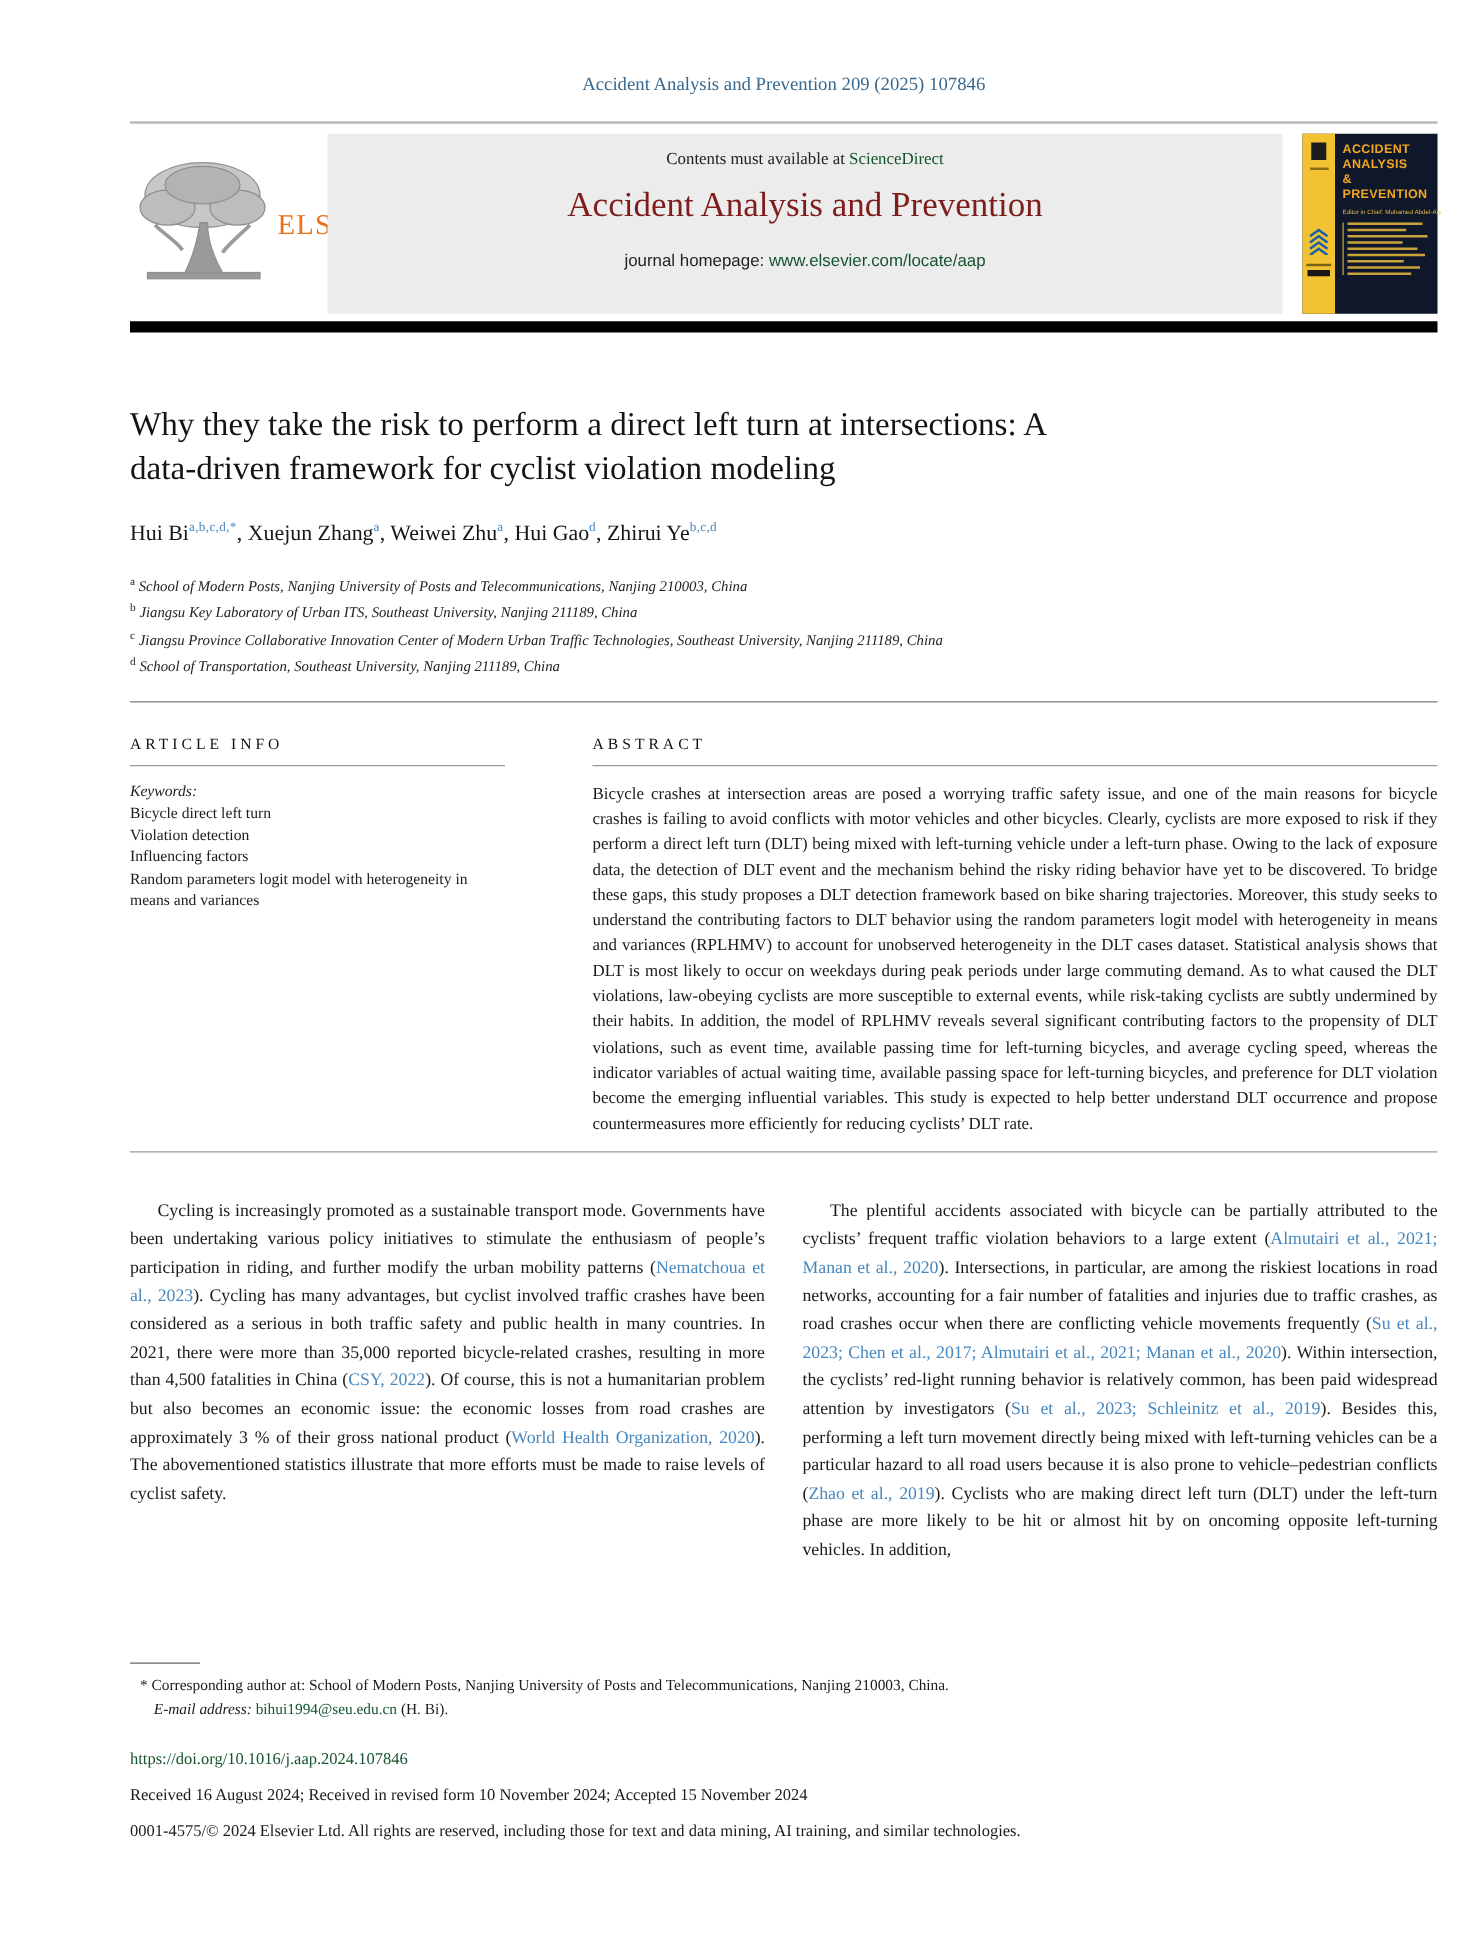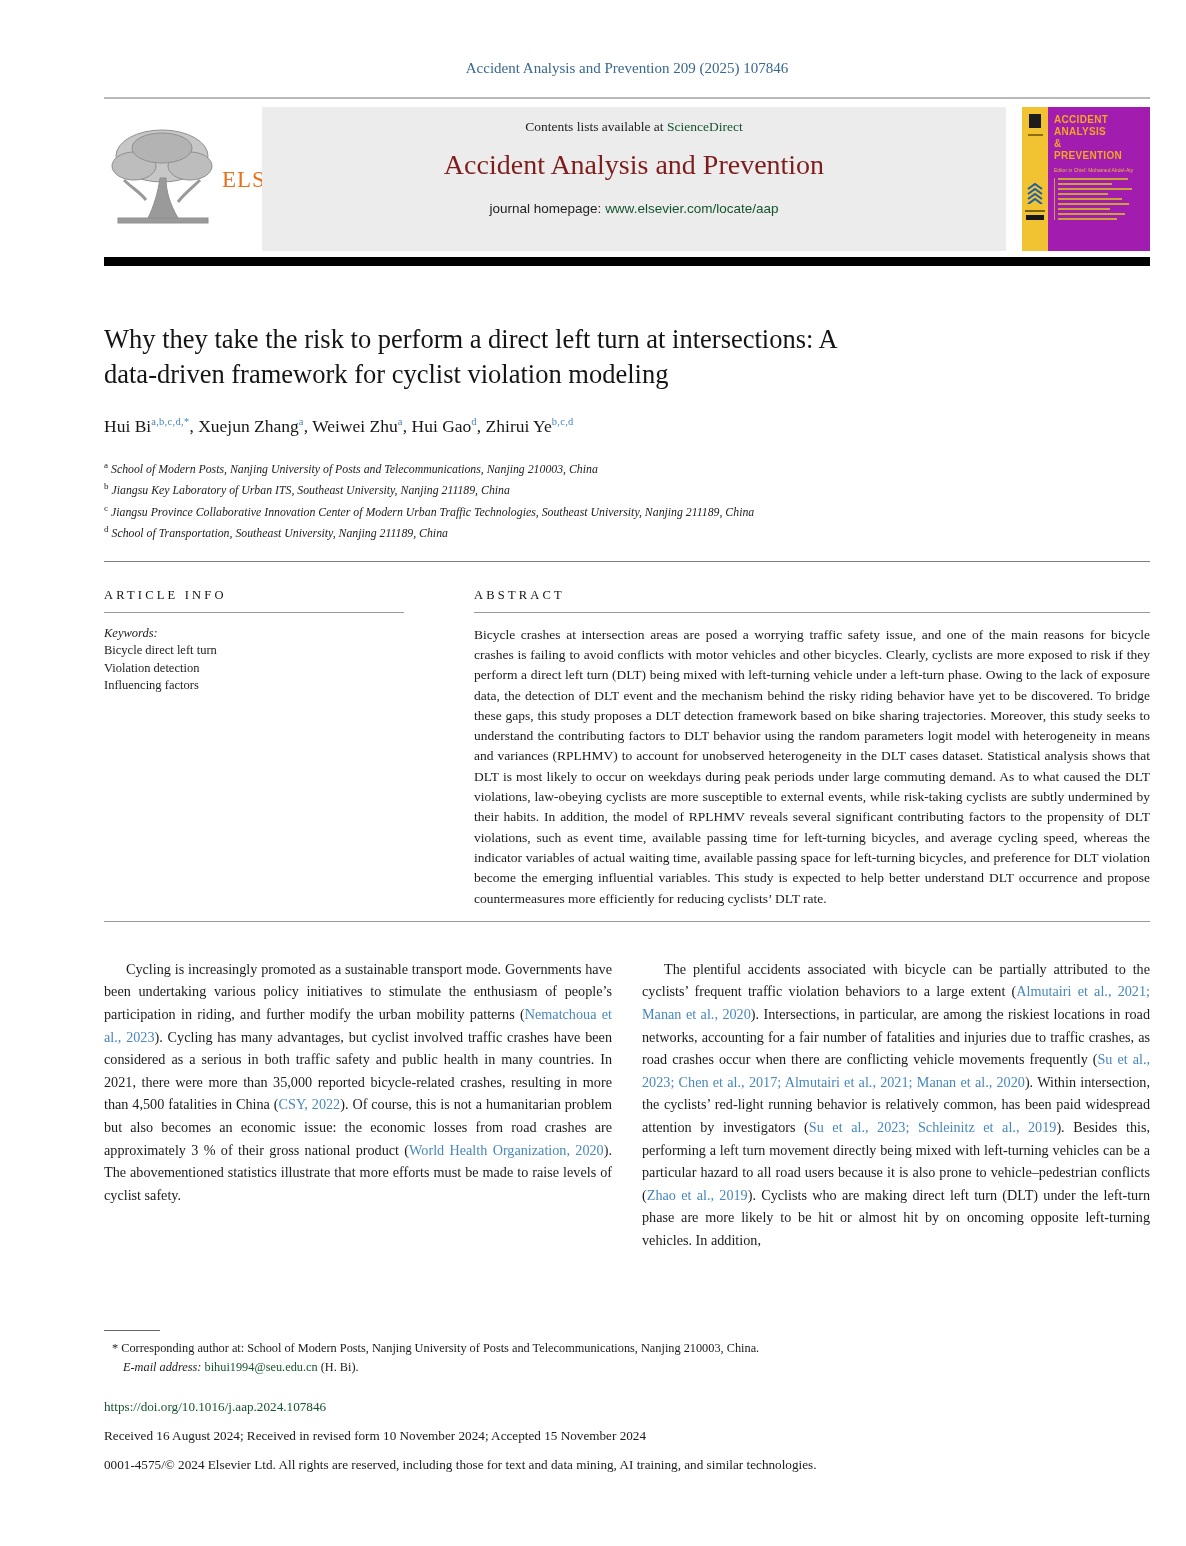--- a/index.html
+++ b/index.html
@@ -12,21 +12,21 @@
   .header-band{margin-top:8px;display:flex;align-items:stretch;height:144px;}
   .elsevier-block{width:142px;flex:none;display:flex;flex-direction:row;align-items:center;}
   .elsevier-wordmark{font-size:23px;color:#e9711c;letter-spacing:1px;margin-top:2px;}
   .header-center{flex:1;background:#ececec;margin:0 16px;text-align:center;
                  padding:12px 10px 10px;box-sizing:border-box;}
   .contents-line{font-size:13.5px;color:#222;}
   .link-blue{color:#14532d;cursor:pointer;}
   .journal-title{font-size:28px;margin-top:14px;color:#7f1d1d;}
   .homepage-line{font-size:13.5px;margin-top:20px;font-family:"Liberation Sans",sans-serif;color:#222;}
   
-  .cover{width:128px;flex:none;background:#a21caf;display:flex;}
+  .cover{width:108px;flex:none;background:#0f172a;display:flex;}
   .cover-spine{width:26px;flex:none;background:#f1c232;display:flex;flex-direction:column;align-items:center;}
   .spine-emblem{width:12px;height:14px;background:#1d1d1d;margin-top:7px;}
   .spine-issn{width:15px;height:2px;background:#8a6f15;margin-top:6px;}
   .spine-logo{margin-top:46px;}
   .spine-tinytext{width:20px;height:2px;background:#7a6210;margin-top:2px;}
   .spine-badge{width:18px;height:5px;background:#161616;margin-top:3px;}
   .cover-main{flex:1;padding:7px 5px 5px 6px;font-family:"Liberation Sans",sans-serif;}
   .cover-title{font-size:10px;font-weight:bold;line-height:12px;letter-spacing:.3px;color:#f1a722;}
   .cover-editor{font-size:5px;color:#e8b84b;margin-top:5px;white-space:nowrap;overflow:hidden;}
   .cover-bars{margin-top:5px;border-left:1px solid #caa23a;padding-left:3px;}
@@ -93,21 +93,21 @@
             <path d="M20 58 C28 66 36 70 42 78" stroke="#9a9a9a" stroke-width="3"></path>
             <path d="M96 58 C88 66 80 72 74 80" stroke="#9a9a9a" stroke-width="3"></path>
             <rect x="14" y="96" width="90" height="5" fill="#9a9a9a"></rect>
           </g>
         </svg>
       </span>
       <div class="elsevier-wordmark">ELSEVIER</div>
     </div>
 
     <div class="header-center">
-      <div class="contents-line"><span>Contents lists available at </span><span class="link-blue">ScienceDirect</span></div>
+      <div class="contents-line"><span>Contents must available at </span><span class="link-blue">ScienceDirect</span></div>
       <div class="journal-title">Accident Analysis and Prevention</div>
       <div class="homepage-line"><span>journal homepage: </span><span class="link-blue">www.elsevier.com/locate/aap</span></div>
     </div>
 
     <div class="cover">
       <div class="cover-spine">
         <div class="spine-emblem"></div>
         <div class="spine-issn"></div>
         <div class="spine-logo">
           <svg width="20" height="22" viewBox="0 0 20 22">
@@ -170,20 +170,21 @@
   <div class="section-rule"></div>
 
   <div class="info-abs">
     <div class="col-info">
       <div class="col-heading">ARTICLE INFO</div>
       <div class="heading-rule"></div>
       <div class="keywords-label">Keywords:</div>
       <div class="keyword">Bicycle direct left turn</div>
       <div class="keyword">Violation detection</div>
       <div class="keyword">Influencing factors</div>
+      <div class="keyword">Random parameters logit model with heterogeneity in means and variances</div>
     </div>
     <div class="col-abs">
       <div class="col-heading">ABSTRACT</div>
       <div class="heading-rule"></div>
       <div class="abstract-text">Bicycle crashes at intersection areas are posed a worrying traffic safety issue, and one of the main reasons for bicycle crashes is failing to avoid conflicts with motor vehicles and other bicycles. Clearly, cyclists are more exposed to risk if they perform a direct left turn (DLT) being mixed with left-turning vehicle under a left-turn phase. Owing to the lack of exposure data, the detection of DLT event and the mechanism behind the risky riding behavior have yet to be discovered. To bridge these gaps, this study proposes a DLT detection framework based on bike sharing trajectories. Moreover, this study seeks to understand the contributing factors to DLT behavior using the random parameters logit model with heterogeneity in means and variances (RPLHMV) to account for unobserved heterogeneity in the DLT cases dataset. Statistical analysis shows that DLT is most likely to occur on weekdays during peak periods under large commuting demand. As to what caused the DLT violations, law-obeying cyclists are more susceptible to external events, while risk-taking cyclists are subtly undermined by their habits. In addition, the model of RPLHMV reveals several significant contributing factors to the propensity of DLT violations, such as event time, available passing time for left-turning bicycles, and average cycling speed, whereas the indicator variables of actual waiting time, available passing space for left-turning bicycles, and preference for DLT violation become the emerging influential variables. This study is expected to help better understand DLT occurrence and propose countermeasures more efficiently for reducing cyclists’ DLT rate.</div>
     </div>
   </div>
 
   <div class="bottom-rule"></div>
 

